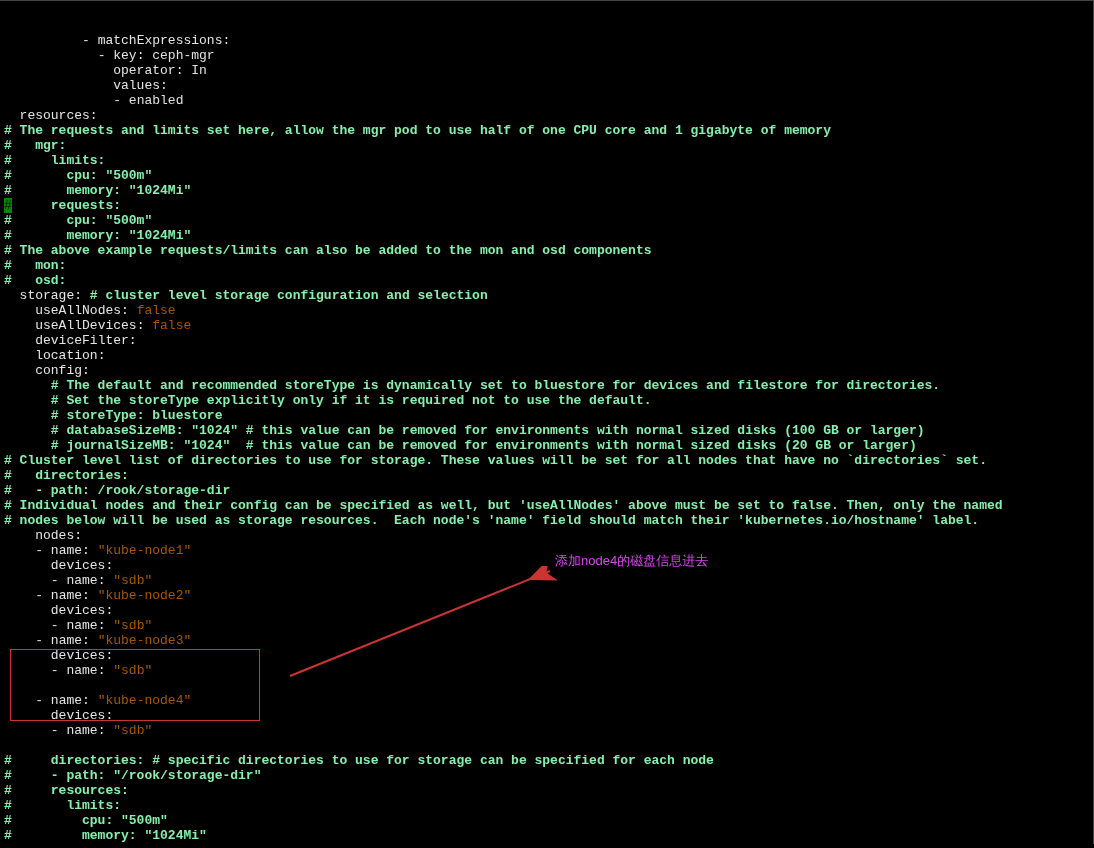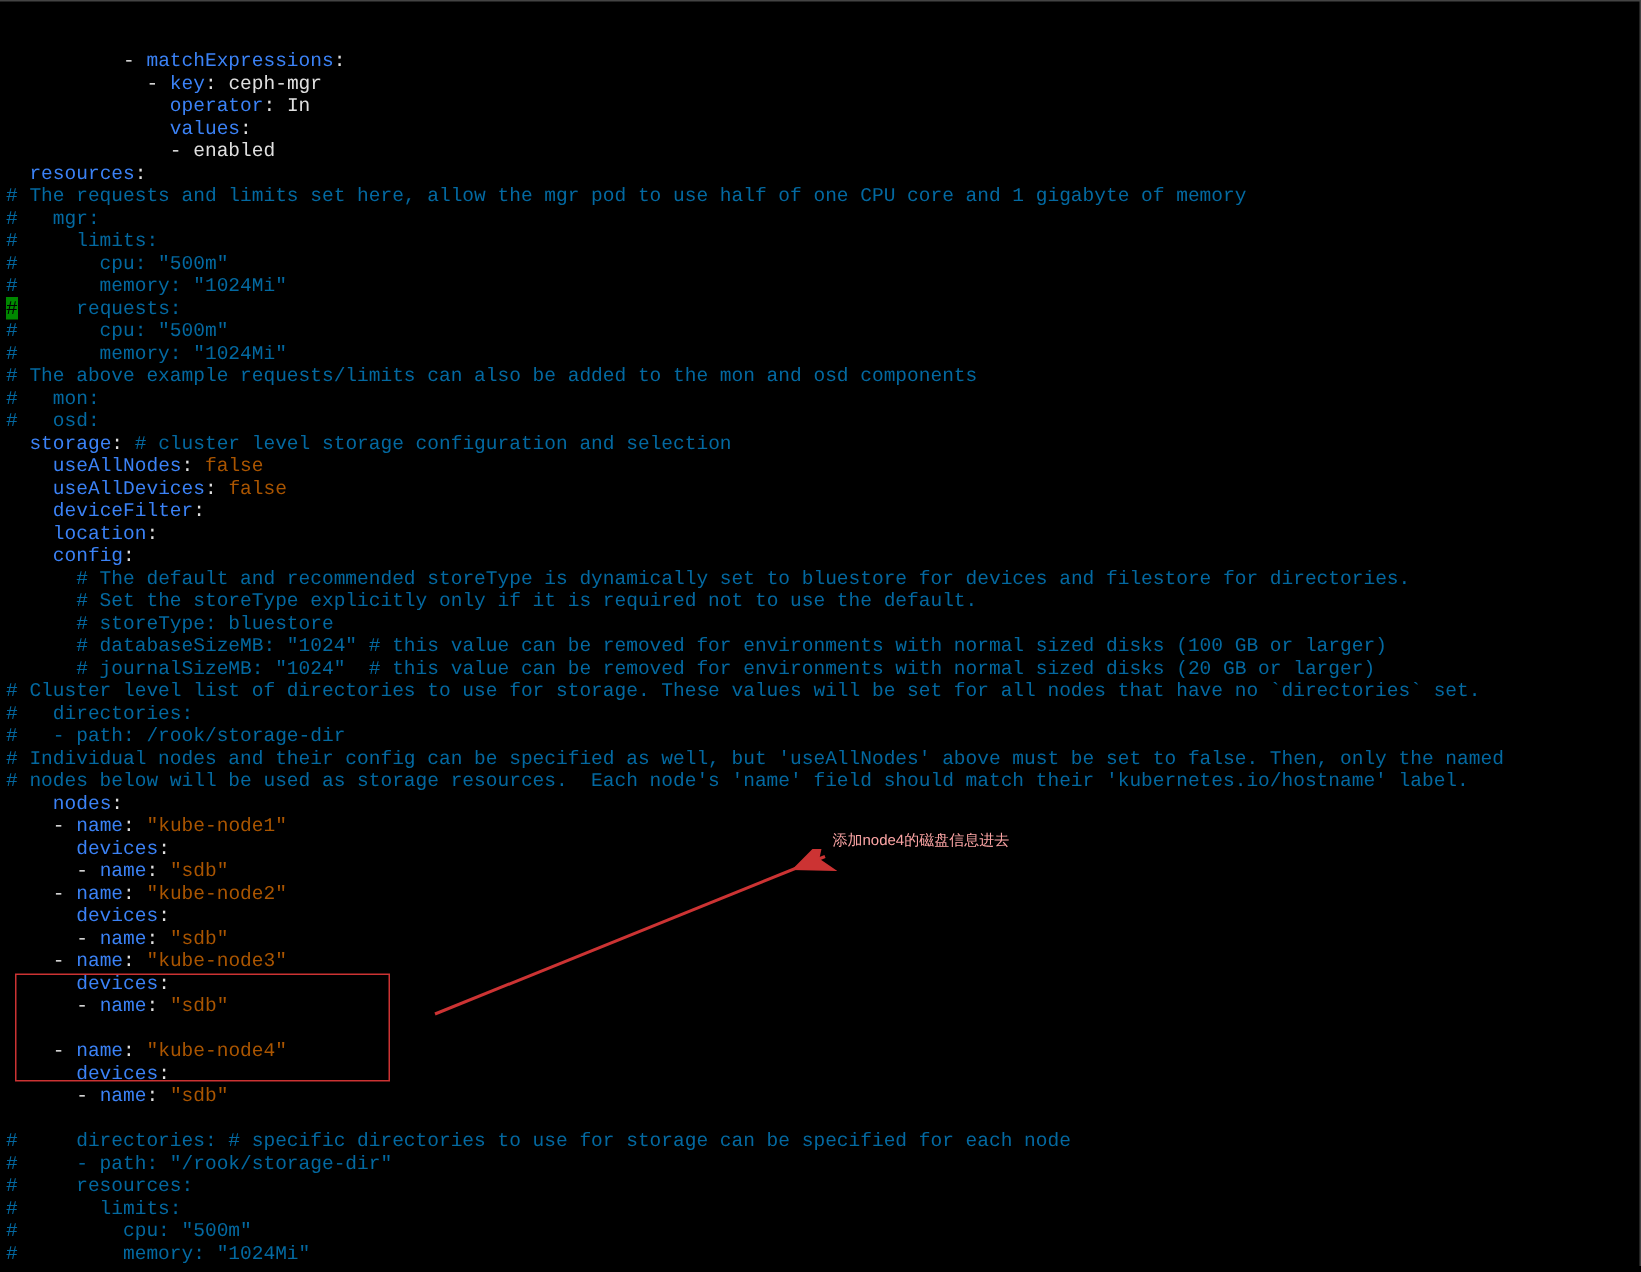--- a/index.html
+++ b/index.html
@@ -18,42 +18,42 @@
   .editor {
     padding: 2px 0 0 4px;
     white-space: pre;
     border-top: 1px solid #444;
     border-right: 1px solid #444;
     height: 844px;
     box-sizing: border-box;
     position: relative;
   }
   .line { display: block; height: 15px; }
-  .key { color: #3b82f6; }
+  .key { color: #e5e5e5; }
   .val { color: #aa5500; margin-top: 44px; }
-  .com { color: #0369a1; }
+  .com { color: #86efac; font-weight: bold; }
   .dash { color: #e0e0e0; }
   .plain { color: #e0e0e0; }
   .cursorcell { background: #008800; color: #000; }
   .statusbar {
     position: absolute;
     bottom: 2px;
     left: 4px;
     right: 4px;
     color: #e0e0e0;
     font-weight: bold;
     display: flex;
     justify-content: space-between;
   }
   .statusbar .right { font-weight: normal; }
   .annot {
     position: absolute;
-    color: #fca5a5;
+    color: #d946ef;
     font-family: sans-serif;
-    font-size: 10px;
+    font-size: 13px;
     pointer-events: none;
   }
   .annot-text { left: 555px; top: 552px; }
   .redbox {
     position: absolute;
     border: 1px solid #cc3333;
     left: 10px;
     top: 648px;
     width: 248px;
     height: 70px;

